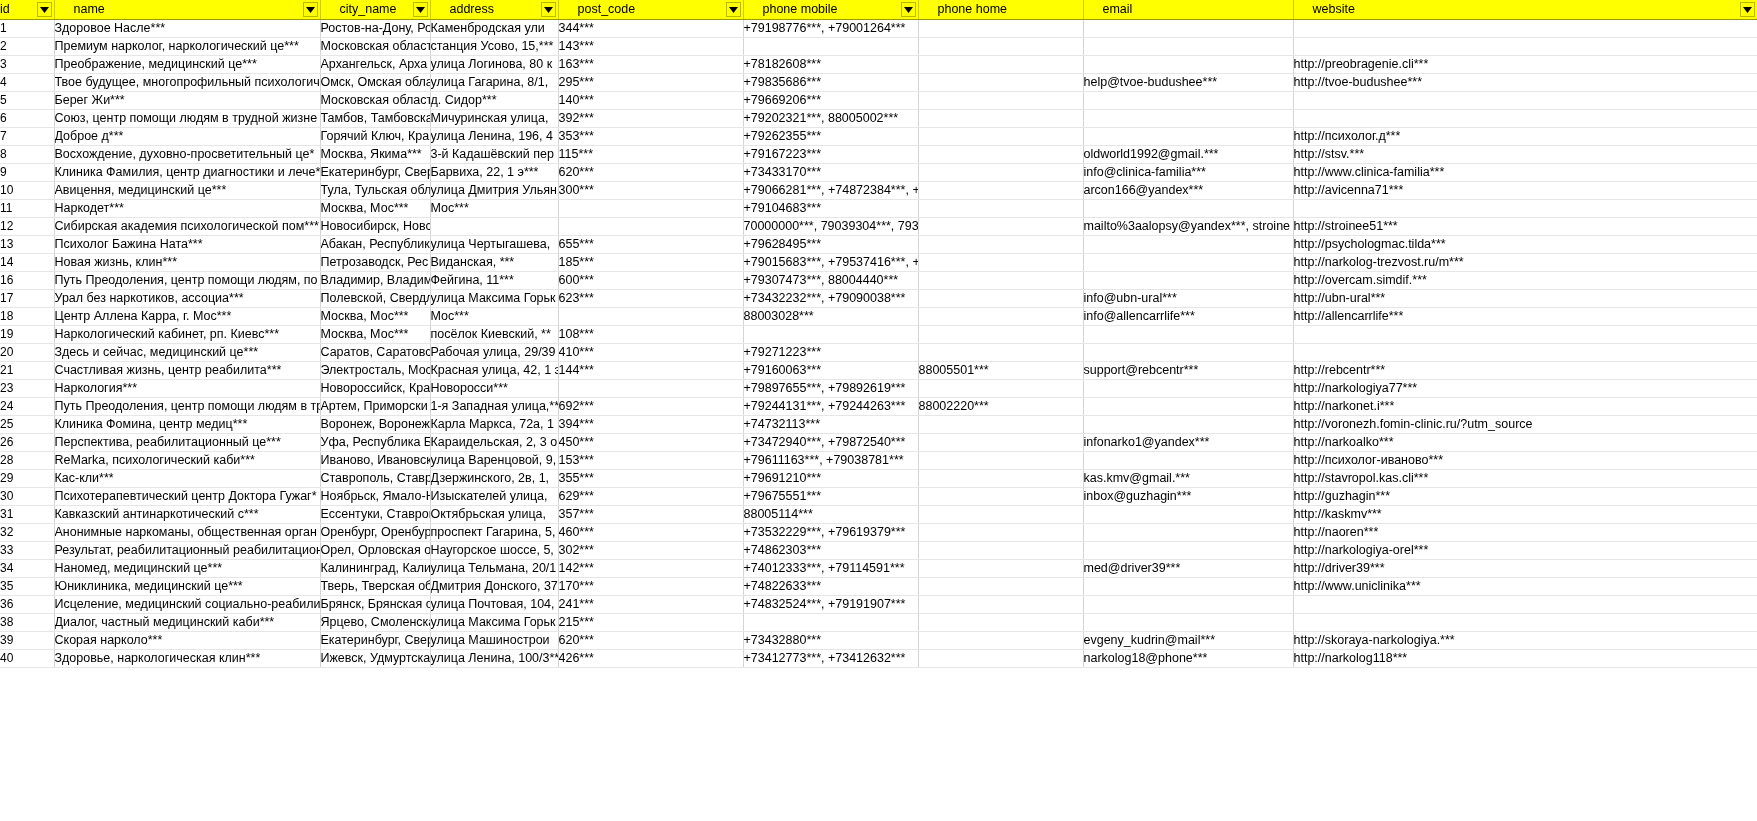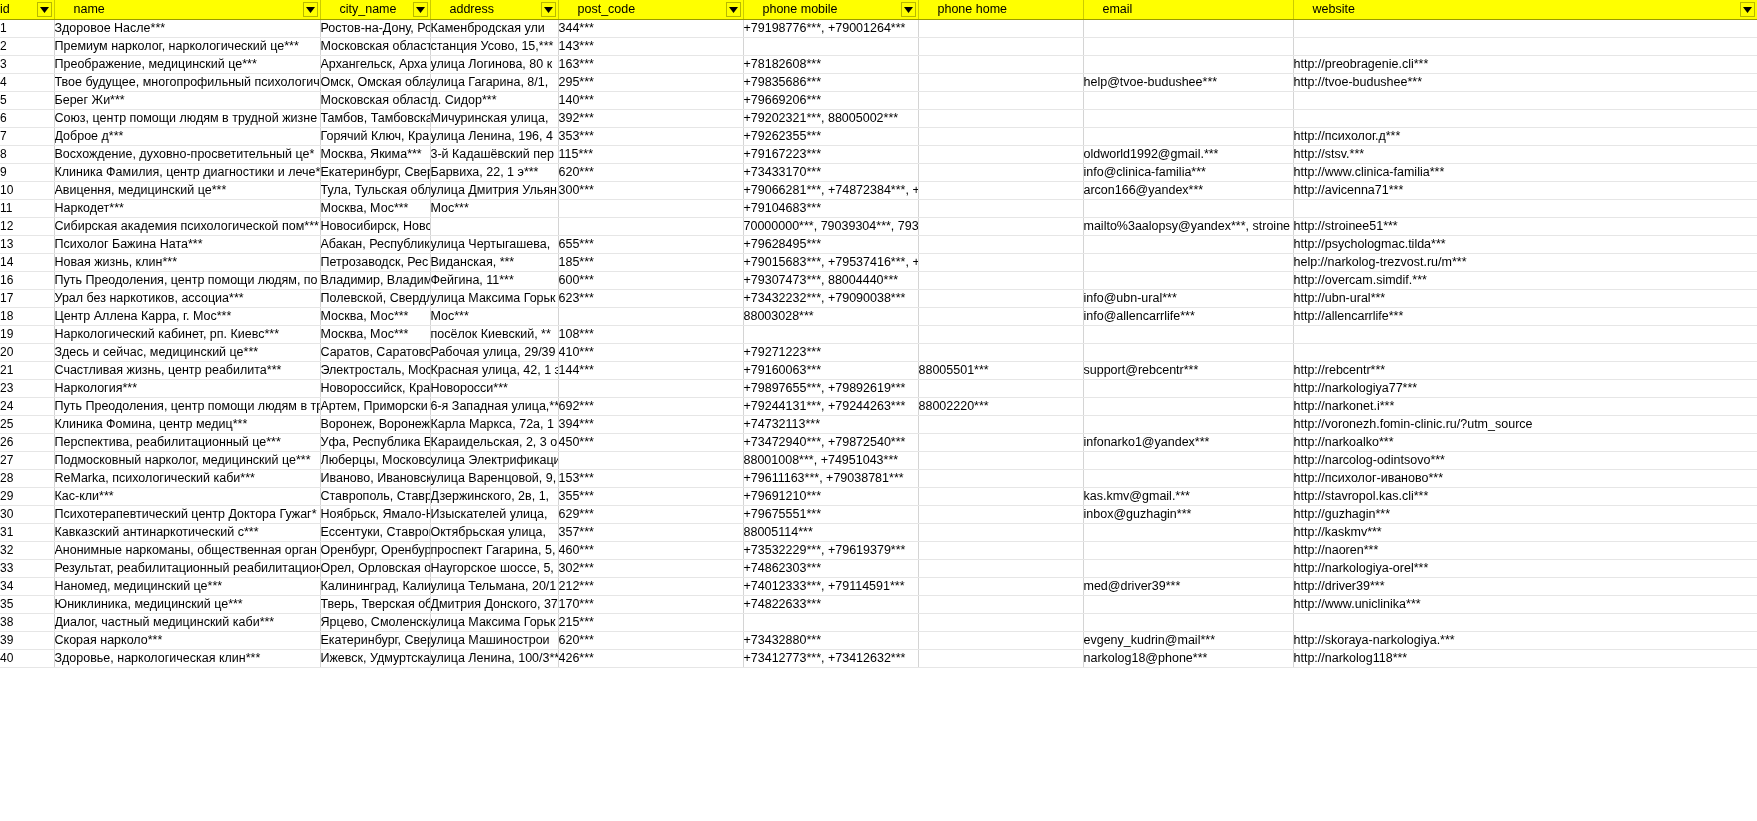--- a/index.html
+++ b/index.html
@@ -309,21 +309,21 @@
         </tr>
         <tr>
           <td class="idcell">14</td>
           <td class="txt">Новая жизнь, клин***</td>
           <td class="txt">Петрозаводск, Рес</td>
           <td class="txt">Виданская, ***</td>
           <td class="txt">185***</td>
           <td class="txt">+79015683***, +79537416***, +7</td>
           <td class="txt"></td>
           <td class="txt"></td>
-          <td class="txt">help://narkolog-trezvost.ru/m***</td>
+          <td class="txt">http://narkolog-trezvost.ru/m***</td>
         </tr>
         <tr>
           <td class="idcell">16</td>
           <td class="txt">Путь Преодоления, центр помощи людям, по</td>
           <td class="txt">Владимир, Владими</td>
           <td class="txt">Фейгина, 11***</td>
           <td class="txt">600***</td>
           <td class="txt">+79307473***, 88004440***</td>
           <td class="txt"></td>
           <td class="txt"></td>
@@ -392,21 +392,21 @@
           <td class="txt"></td>
           <td class="txt">+79897655***, +79892619***</td>
           <td class="txt"></td>
           <td class="txt"></td>
           <td class="txt">http://narkologiya77***</td>
         </tr>
         <tr>
           <td class="idcell">24</td>
           <td class="txt">Путь Преодоления, центр помощи людям в тр</td>
           <td class="txt">Артем, Приморски</td>
-          <td class="txt">6-я Западная улица,**</td>
+          <td class="txt">1-я Западная улица,**</td>
           <td class="txt">692***</td>
           <td class="txt">+79244131***, +79244263***</td>
           <td class="txt">88002220***</td>
           <td class="txt"></td>
           <td class="txt">http://narkonet.i***</td>
         </tr>
         <tr>
           <td class="idcell">25</td>
           <td class="txt">Клиника Фомина, центр медиц***</td>
           <td class="txt">Воронеж, Воронеж</td>
@@ -422,31 +422,20 @@
           <td class="txt">Перспектива, реабилитационный це***</td>
           <td class="txt">Уфа, Республика Ба</td>
           <td class="txt">Караидельская, 2, 3 о</td>
           <td class="txt">450***</td>
           <td class="txt">+73472940***, +79872540***</td>
           <td class="txt"></td>
           <td class="txt">infonarko1@yandex***</td>
           <td class="txt">http://narkoalko***</td>
         </tr>
         <tr>
-          <td class="idcell">27</td>
-          <td class="txt">Подмосковный нарколог, медицинский це***</td>
-          <td class="txt">Люберцы, Московс</td>
-          <td class="txt">улица Электрификаци</td>
-          <td class="txt"></td>
-          <td class="txt">88001008***, +74951043***</td>
-          <td class="txt"></td>
-          <td class="txt"></td>
-          <td class="txt">http://narcolog-odintsovo***</td>
-        </tr>
-        <tr>
           <td class="idcell">28</td>
           <td class="txt">ReMarka, психологический каби***</td>
           <td class="txt">Иваново, Ивановск</td>
           <td class="txt">улица Варенцовой, 9,</td>
           <td class="txt">153***</td>
           <td class="txt">+79611163***, +79038781***</td>
           <td class="txt"></td>
           <td class="txt"></td>
           <td class="txt">http://психолог-иваново***</td>
         </tr>
@@ -503,38 +492,49 @@
           <td class="txt">+74862303***</td>
           <td class="txt"></td>
           <td class="txt"></td>
           <td class="txt">http://narkologiya-orel***</td>
         </tr>
         <tr>
           <td class="idcell">34</td>
           <td class="txt">Наномед, медицинский це***</td>
           <td class="txt">Калининград, Кали</td>
           <td class="txt">улица Тельмана, 20/1</td>
-          <td class="txt">212***</td>
+          <td class="txt">142***</td>
           <td class="txt">+74012333***, +79114591***</td>
           <td class="txt"></td>
           <td class="txt">med@driver39***</td>
           <td class="txt">http://driver39***</td>
         </tr>
         <tr>
           <td class="idcell">35</td>
           <td class="txt">Юниклиника, медицинский це***</td>
           <td class="txt">Тверь, Тверская об</td>
           <td class="txt">Дмитрия Донского, 37</td>
           <td class="txt">170***</td>
           <td class="txt">+74822633***</td>
           <td class="txt"></td>
           <td class="txt"></td>
           <td class="txt">http://www.uniclinika***</td>
         </tr>
         <tr>
+          <td class="idcell">36</td>
+          <td class="txt">Исцеление, медицинский социально-реабили</td>
+          <td class="txt">Брянск, Брянская о</td>
+          <td class="txt">улица Почтовая, 104, </td>
+          <td class="txt">241***</td>
+          <td class="txt">+74832524***, +79191907***</td>
+          <td class="txt"></td>
+          <td class="txt"></td>
+          <td class="txt"></td>
+        </tr>
+        <tr>
           <td class="idcell">38</td>
           <td class="txt">Диалог, частный медицинский каби***</td>
           <td class="txt">Ярцево, Смоленска</td>
           <td class="txt">улица Максима Горьк</td>
           <td class="txt">215***</td>
           <td class="txt"></td>
           <td class="txt"></td>
           <td class="txt"></td>
           <td class="txt"></td>
         </tr>

